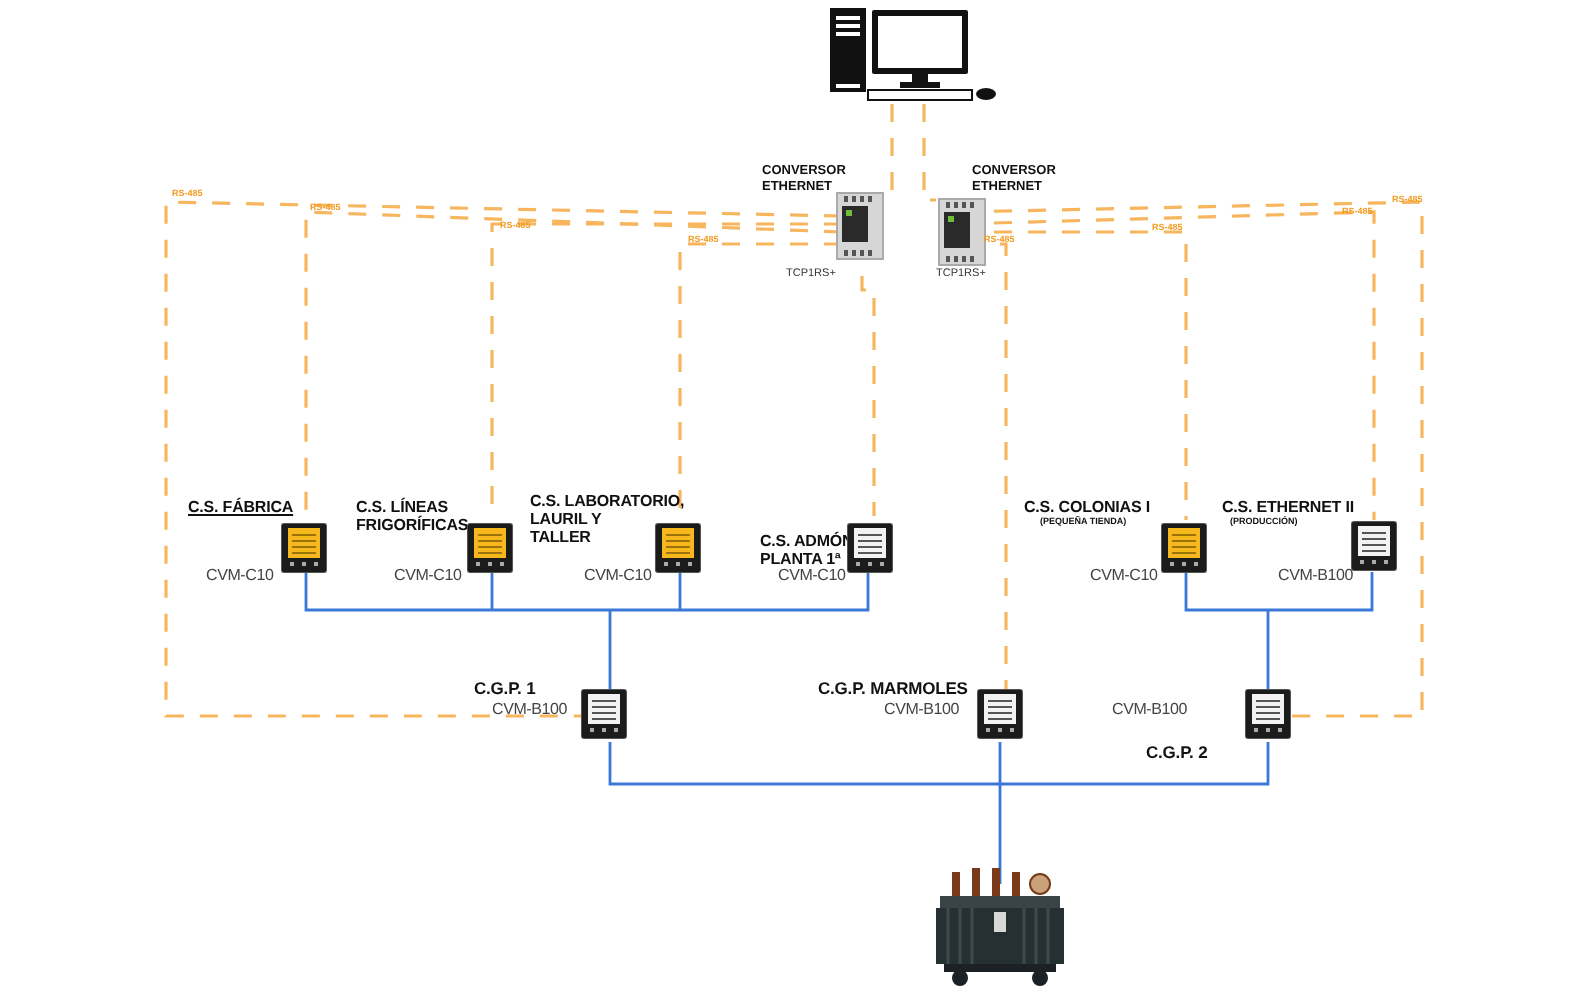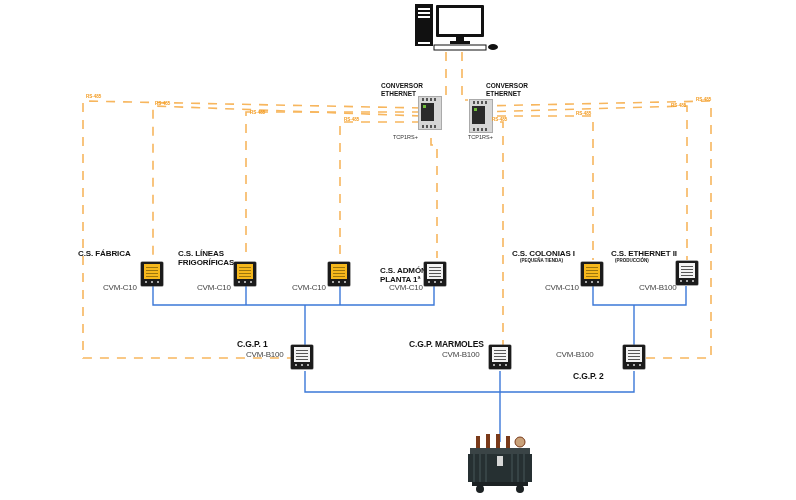--- a/index.html
+++ b/index.html
@@ -97,21 +97,21 @@
 
   <div class="rs" style="left:86px;top:94px;">RS-485</div>
   <div class="rs" style="left:155px;top:101px;">RS-485</div>
   <div class="rs" style="left:250px;top:110px;">RS-485</div>
   <div class="rs" style="left:344px;top:117px;">RS-485</div>
   <div class="rs" style="left:492px;top:117px;">RS-485</div>
   <div class="rs" style="left:576px;top:111px;">RS-485</div>
   <div class="rs" style="left:671px;top:103px;">RS-485</div>
   <div class="rs" style="left:696px;top:97px;">RS-485</div>
 
-  <div class="lbl" style="left:78px;top:249px;">C.S. FÁBRICA</div>
+  <div class="lbl" style="left:94px;top:249px;text-decoration:underline;">C.S. FÁBRICA</div>
   <div class="model" style="left:103px;top:283px;">CVM-C10</div>
   <div class="meter c10" style="left:141px;top:262px;">
       <div class="scr">
         <i style="top:3px"></i>
         <i style="top:6px"></i>
         <i style="top:9px"></i>
         <i style="top:12px"></i>
       </div>
       <div class="btns">
         <b></b>
@@ -130,20 +130,23 @@
         <i style="top:9px"></i>
         <i style="top:12px"></i>
       </div>
       <div class="btns">
         <b></b>
         <b></b>
         <b></b>
       </div>
     </div>
 
+  <div class="lbl" style="left:265px;top:246px;">C.S. LABORATORIO,
+LAURIL Y
+TALLER</div>
   <div class="model" style="left:292px;top:283px;">CVM-C10</div>
   <div class="meter c10" style="left:328px;top:262px;">
       <div class="scr">
         <i style="top:3px"></i>
         <i style="top:6px"></i>
         <i style="top:9px"></i>
         <i style="top:12px"></i>
       </div>
       <div class="btns">
         <b></b>

